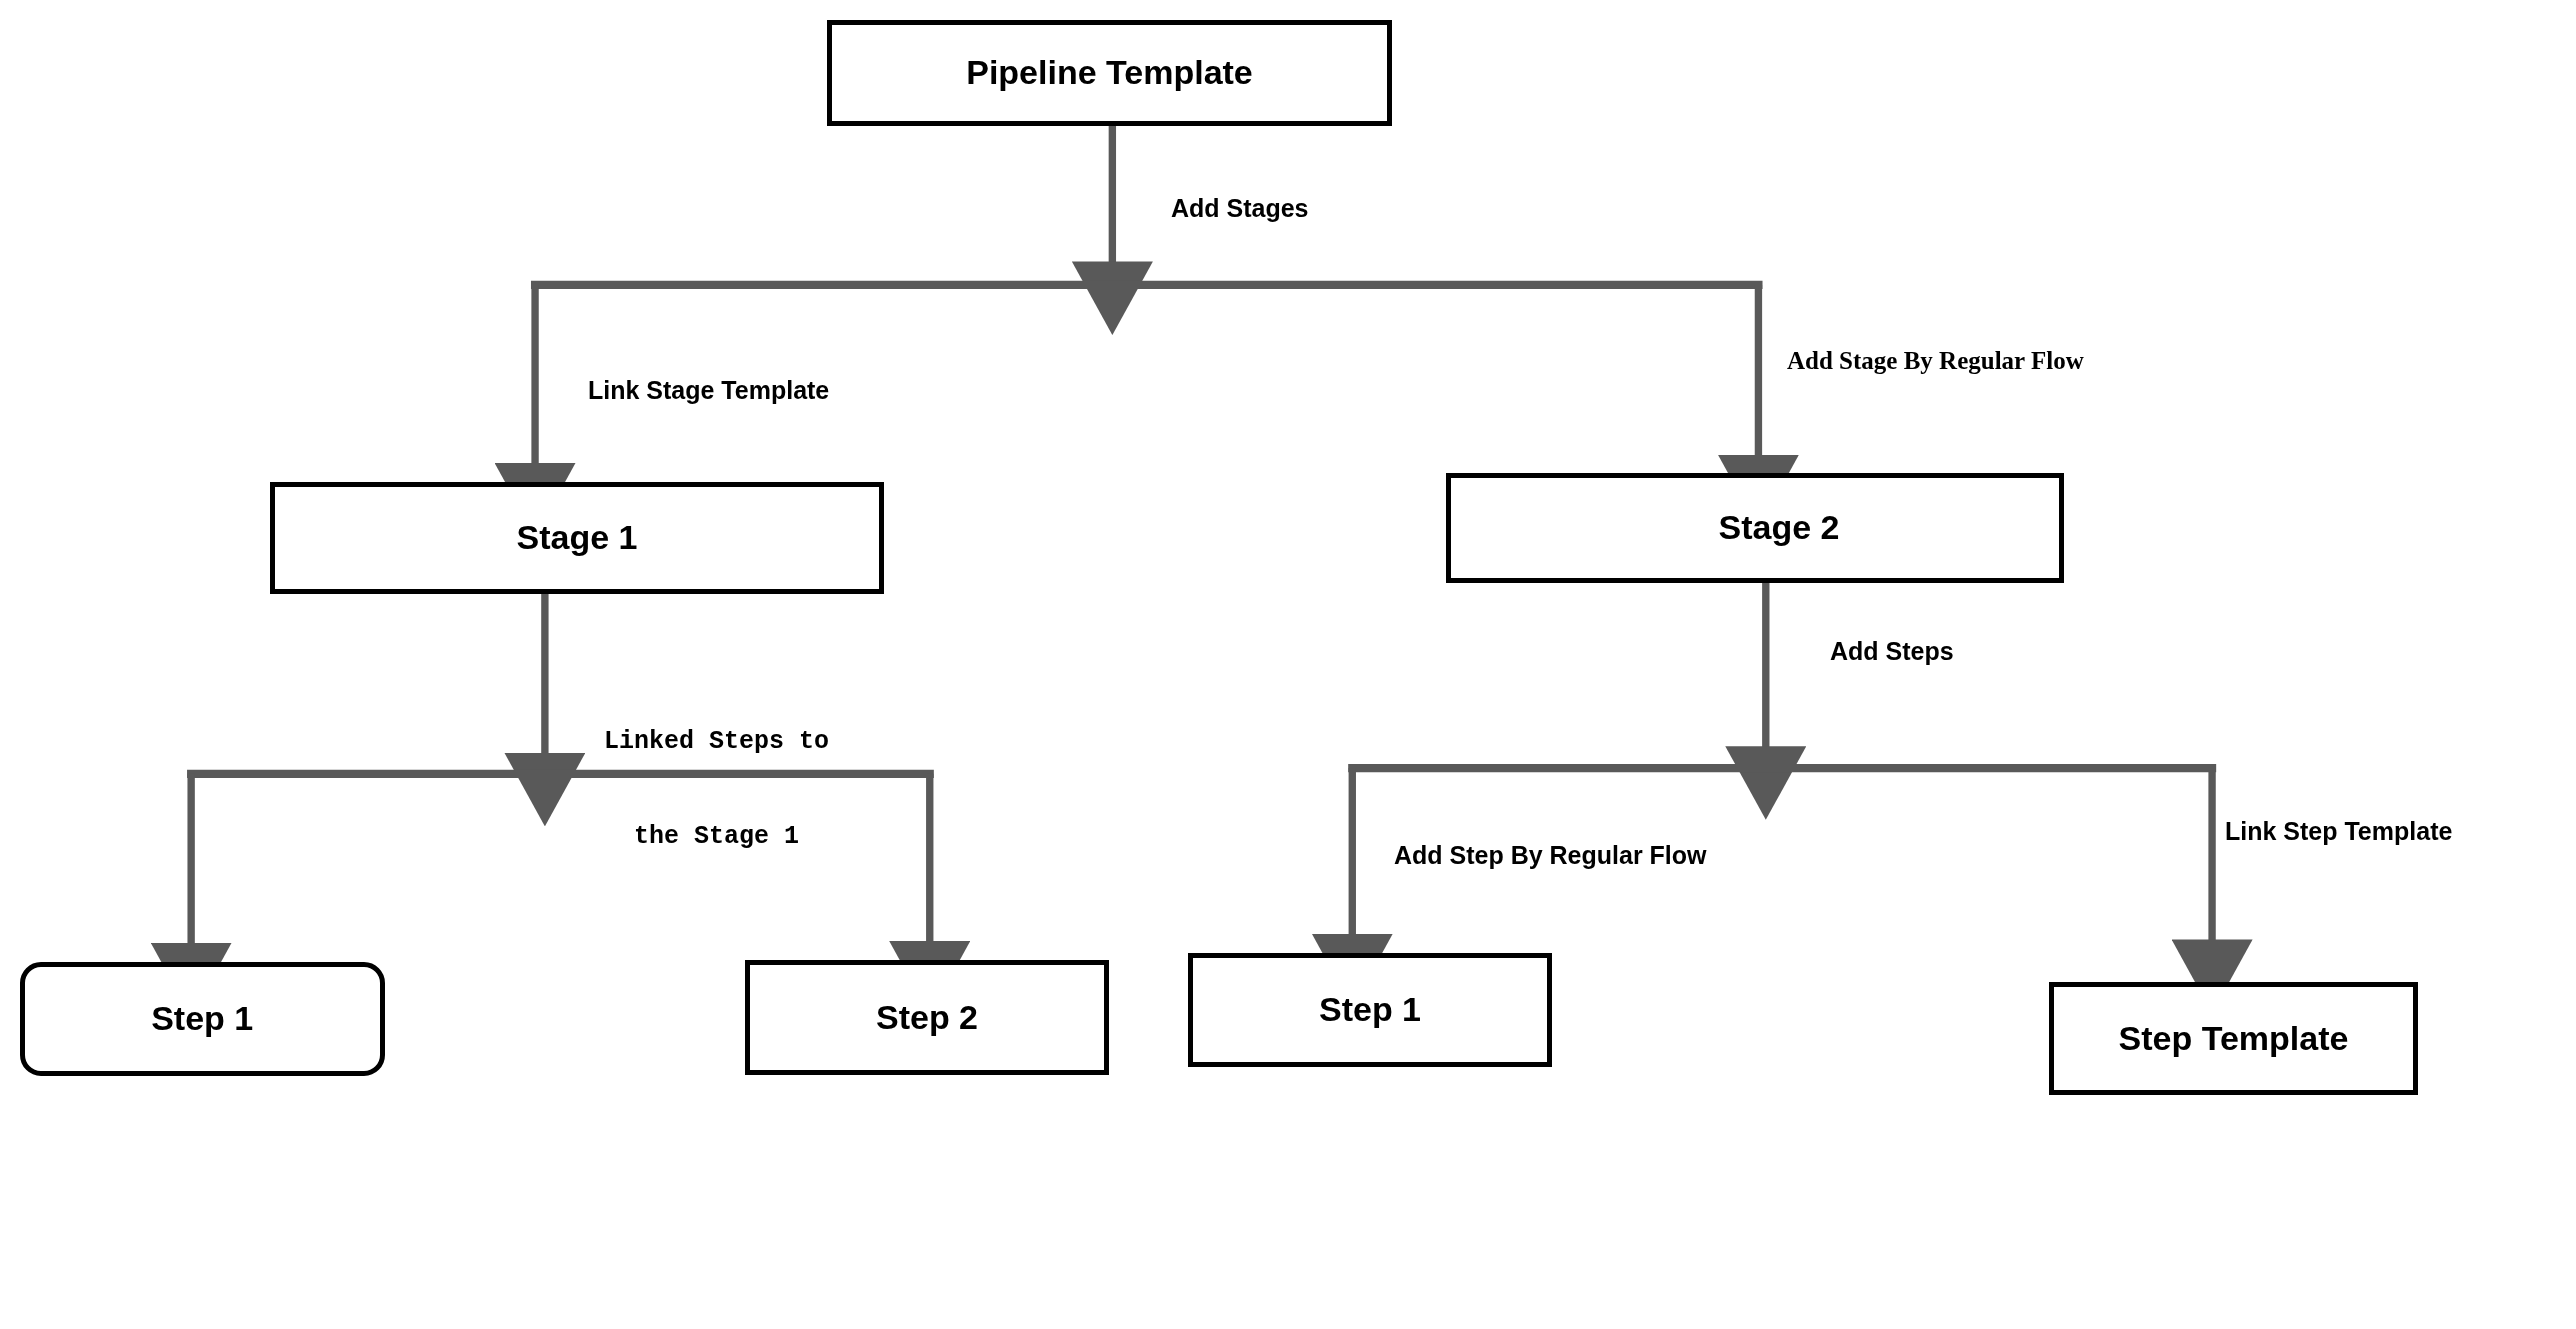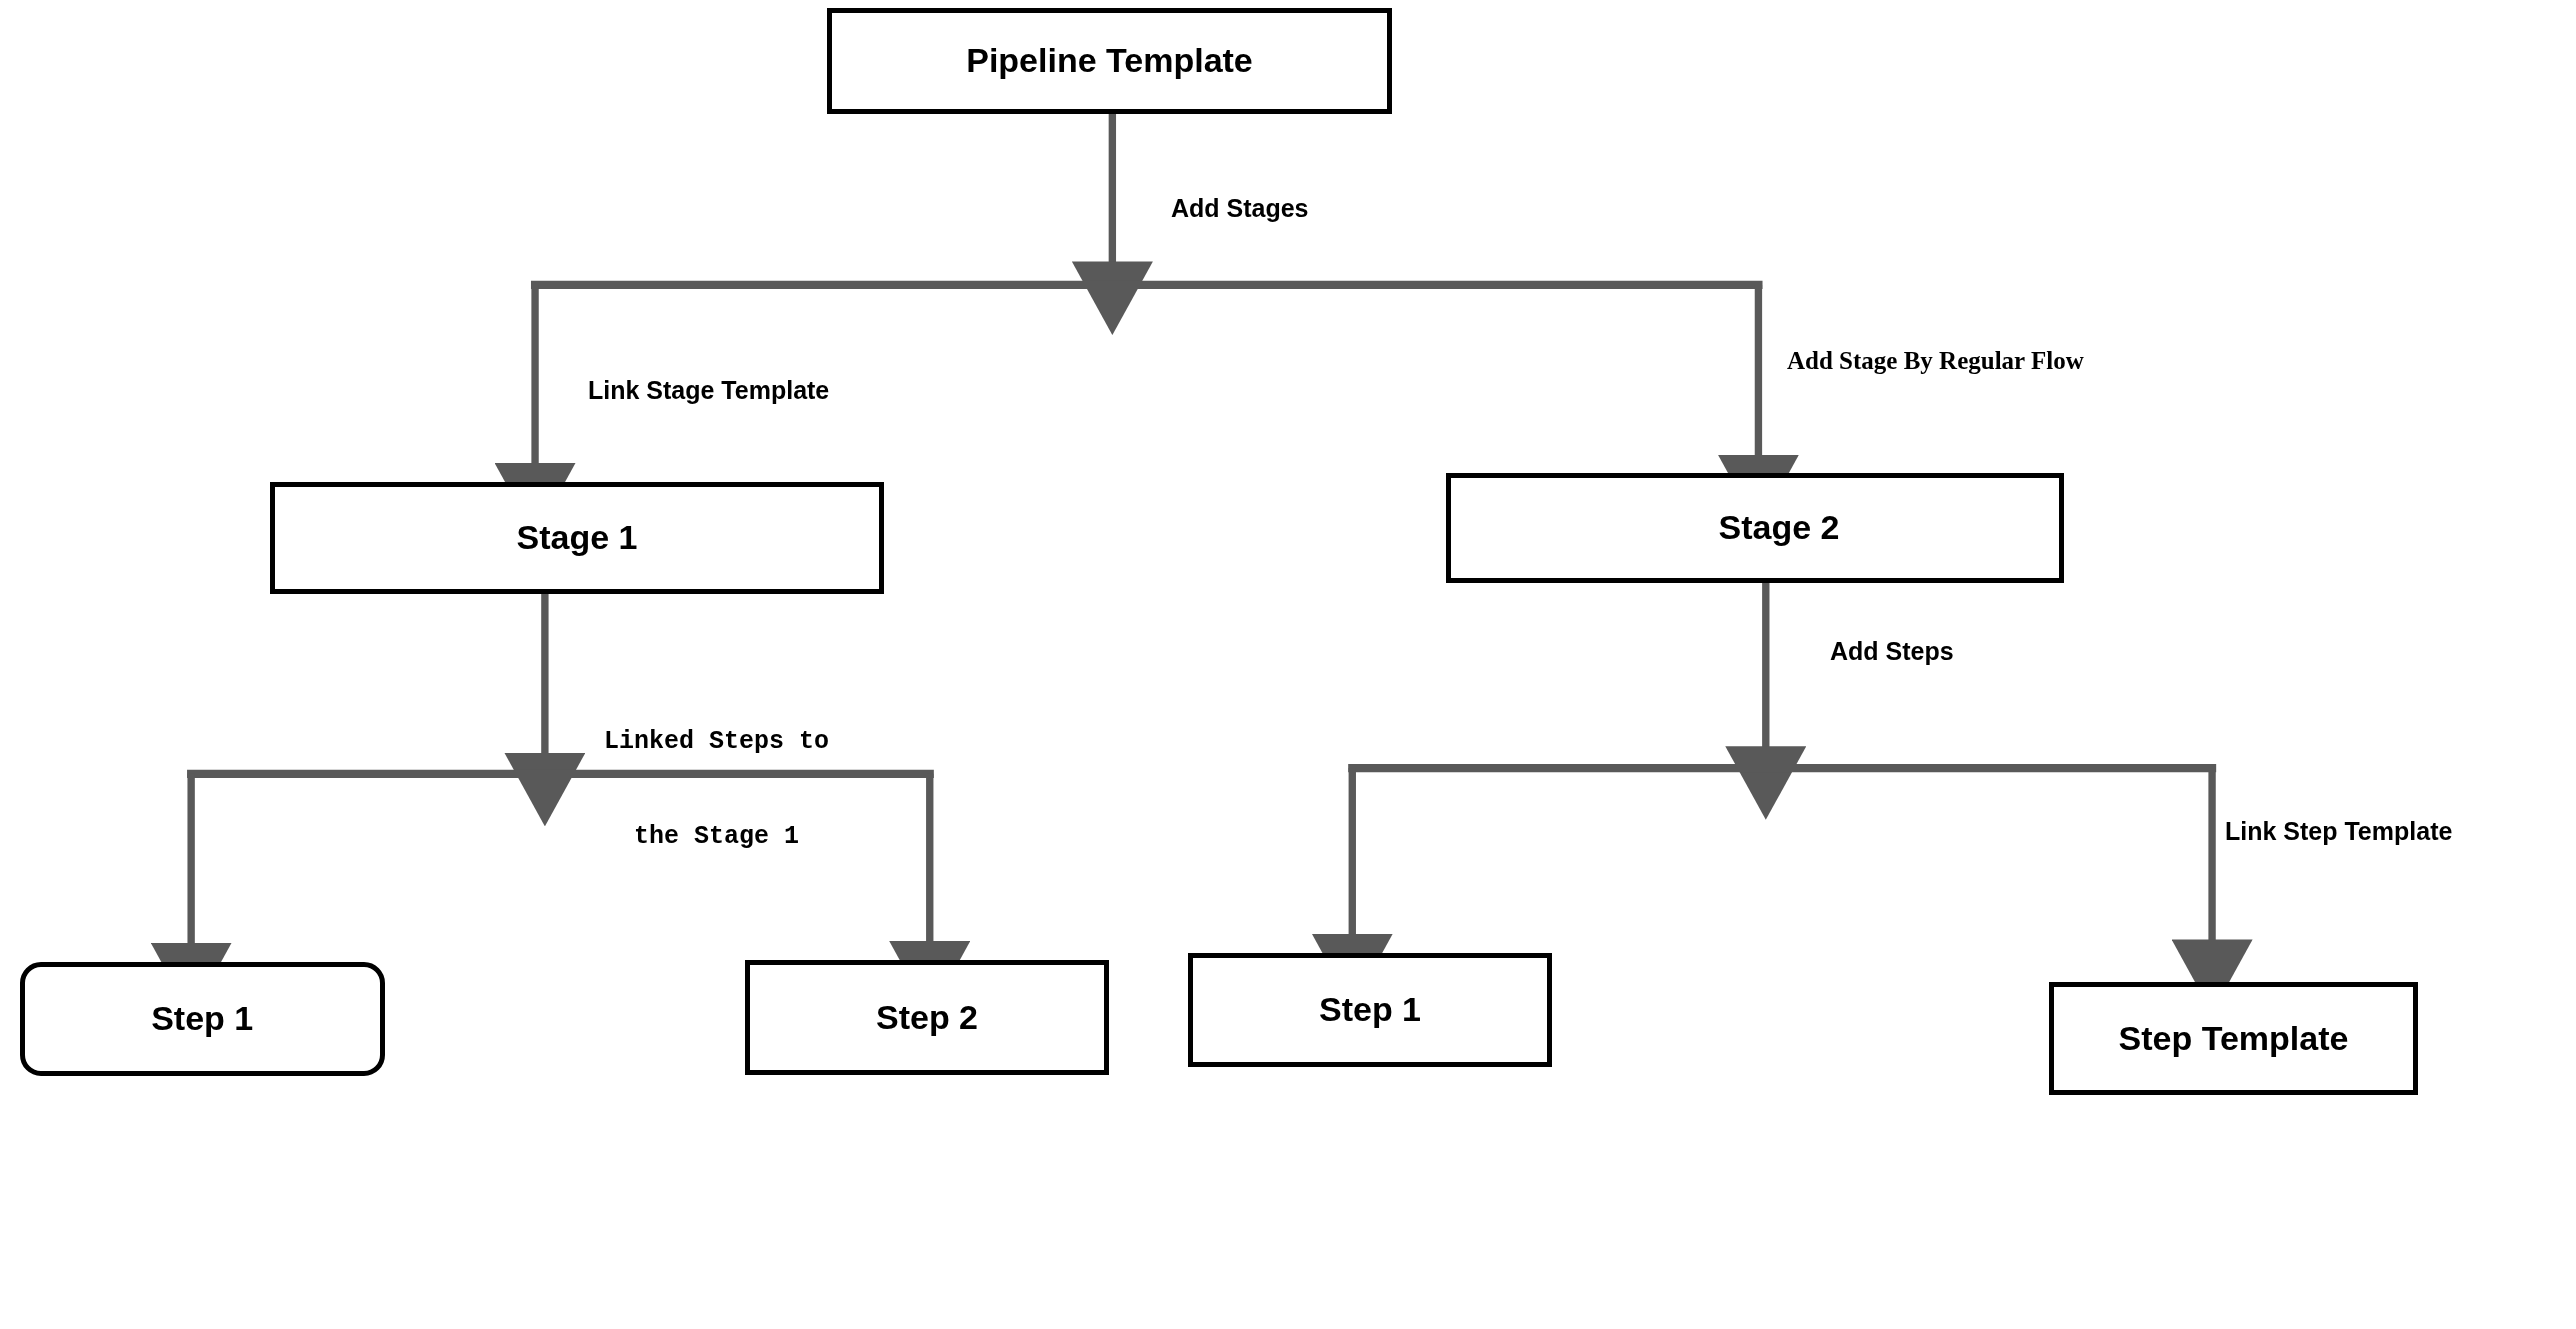--- a/index.html
+++ b/index.html
@@ -93,21 +93,21 @@
       <line x1="2156" y1="712" x2="2156" y2="922" stroke="#595959" stroke-width="9" marker-end="url(#arrowhead)"></line>
     </g>
 
     <g>
       <line x1="1646" y1="938" x2="2706" y2="938" stroke="#595959" stroke-width="10"></line>
       <line x1="1651" y1="938" x2="1651" y2="1151" stroke="#595959" stroke-width="9" marker-end="url(#arrowhead)"></line>
       <line x1="2701" y1="938" x2="2701" y2="1158" stroke="#595959" stroke-width="9" marker-end="url(#arrowhead)"></line>
     </g>
   </svg>
 
-  <div class="node" style="left:827px; top:8px; width:565px; height:106px;">
+  <div class="node" style="left:827px; top:20px; width:565px; height:106px;">
     <span class="node-label">Pipeline Template</span>
   </div>
 
   <div class="node" style="left:270px; top:482px; width:614px; height:112px;">
     <span class="node-label">Stage 1</span>
   </div>
 
   <div class="node" style="left:1446px; top:473px; width:618px; height:110px;padding-left:48px;">
     <span class="node-label">Stage 2</span>
   </div>
@@ -134,17 +134,18 @@
 
   <div class="edge-label" style="left:1787px; top:345px;font-family:Liberation Serif, serif;">Add Stage By Regular Flow</div>
 
   <div class="edge-label" style="left:604px; top:663px; text-align:center;font-family:Liberation Mono, monospace;">
     <div>Linked Steps to</div>
     <div>the Stage 1</div>
   </div>
 
   <div class="edge-label" style="left:1830px; top:636px;">Add Steps</div>
 
+  <div class="edge-label" style="left:1394px; top:840px;">Add Step By Regular Flow</div>
 
   <div class="edge-label" style="left:2225px; top:816px;">Link Step Template</div>
 
 </div>
 
 
 </body></html>

